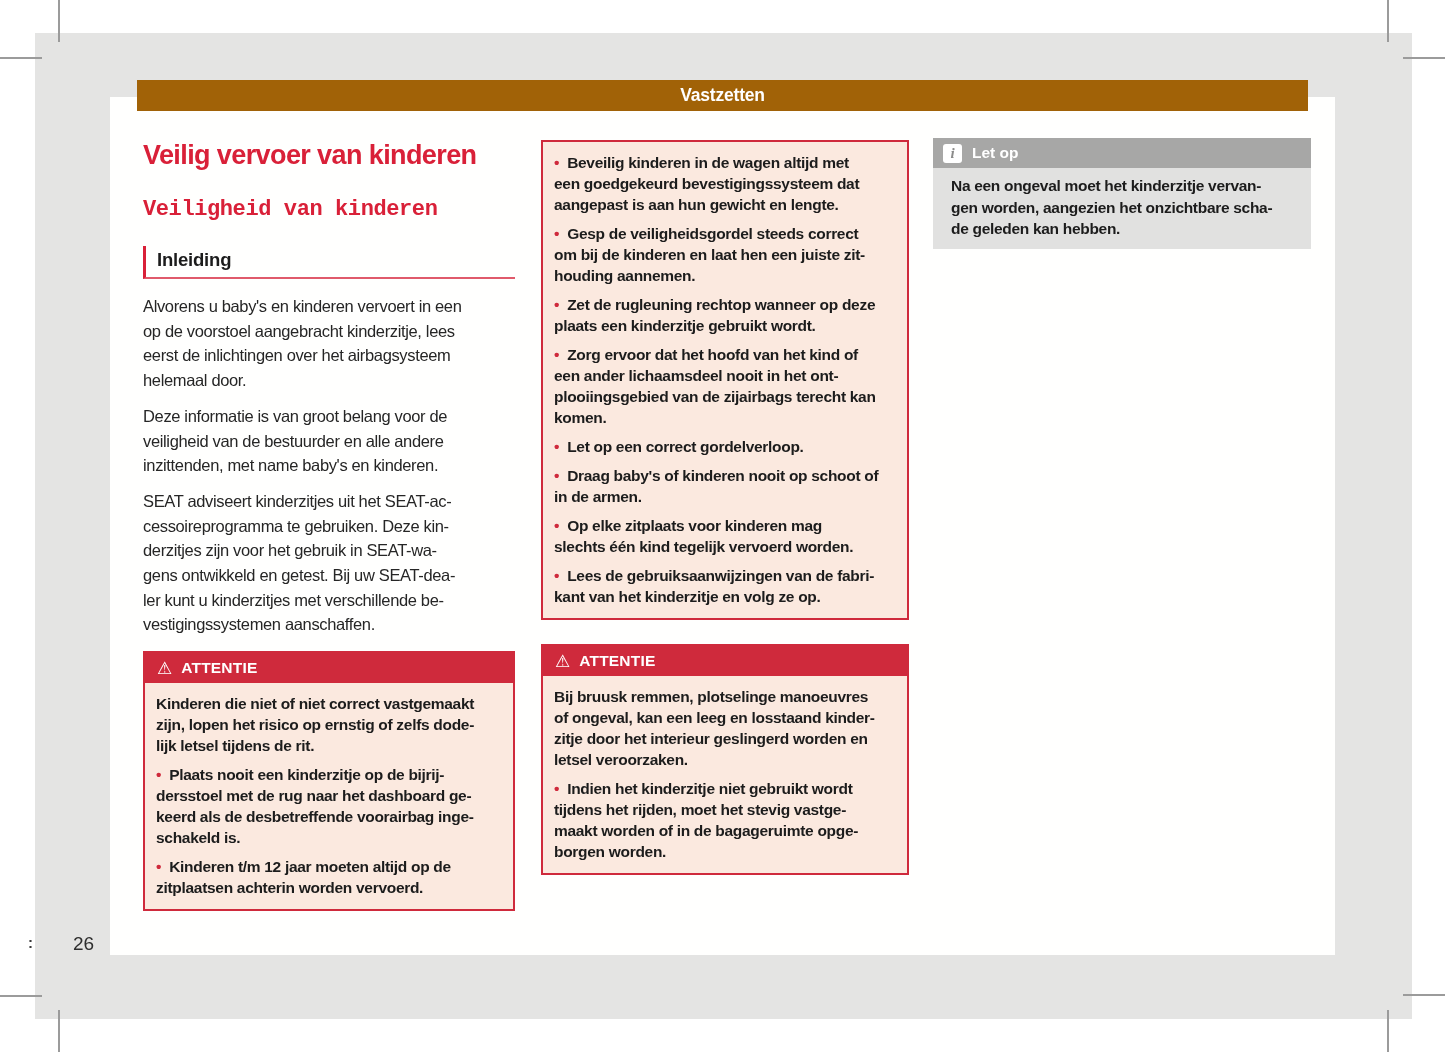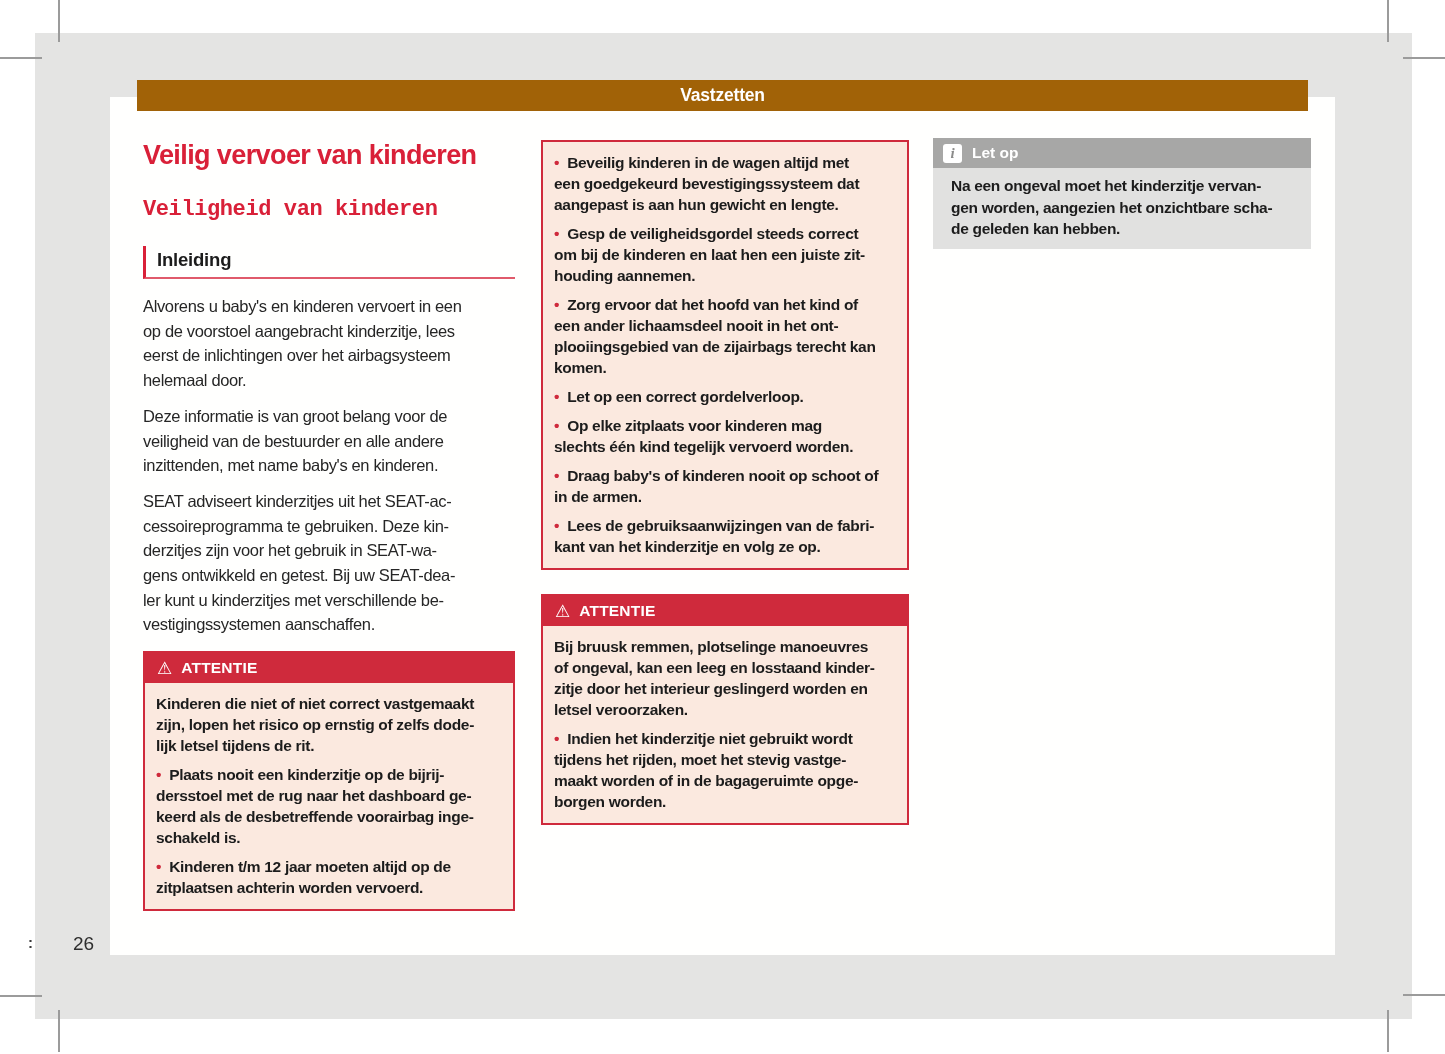--- a/index.html
+++ b/index.html
@@ -123,29 +123,31 @@
 
 <div class="abs" id="col2">
   <div class="plainbox">
     <div class="boxbody">
       <p><span class="bullet">•</span><span class="pre">Beveilig kinderen in de wagen altijd met
 een goedgekeurd bevestigingssysteem dat
 aangepast is aan hun gewicht en lengte.</span></p>
       <p><span class="bullet">•</span><span class="pre">Gesp de veiligheidsgordel steeds correct
 om bij de kinderen en laat hen een juiste zit-
 houding aannemen.</span></p>
+      <p><span class="bullet">•</span><span class="pre">Zet de rugleuning rechtop wanneer op deze
+plaats een kinderzitje gebruikt wordt.</span></p>
       <p><span class="bullet">•</span><span class="pre">Zorg ervoor dat het hoofd van het kind of
 een ander lichaamsdeel nooit in het ont-
 plooiingsgebied van de zijairbags terecht kan
 komen.</span></p>
       <p><span class="bullet">•</span><span class="pre">Let op een correct gordelverloop.</span></p>
+      <p><span class="bullet">•</span><span class="pre">Draag baby's of kinderen nooit op schoot of
+in de armen.</span></p>
       <p><span class="bullet">•</span><span class="pre">Op elke zitplaats voor kinderen mag
 slechts één kind tegelijk vervoerd worden.</span></p>
-      <p><span class="bullet">•</span><span class="pre">Draag baby's of kinderen nooit op schoot of
-in de armen.</span></p>
       <p><span class="bullet">•</span><span class="pre">Lees de gebruiksaanwijzingen van de fabri-
 kant van het kinderzitje en volg ze op.</span></p>
     </div>
   </div>
 
   <div class="warnbox" style="margin-top:24px;">
     <div class="hd">
       <span class="tri">⚠</span>
       <span class="lbl">ATTENTIE</span>
     </div>

